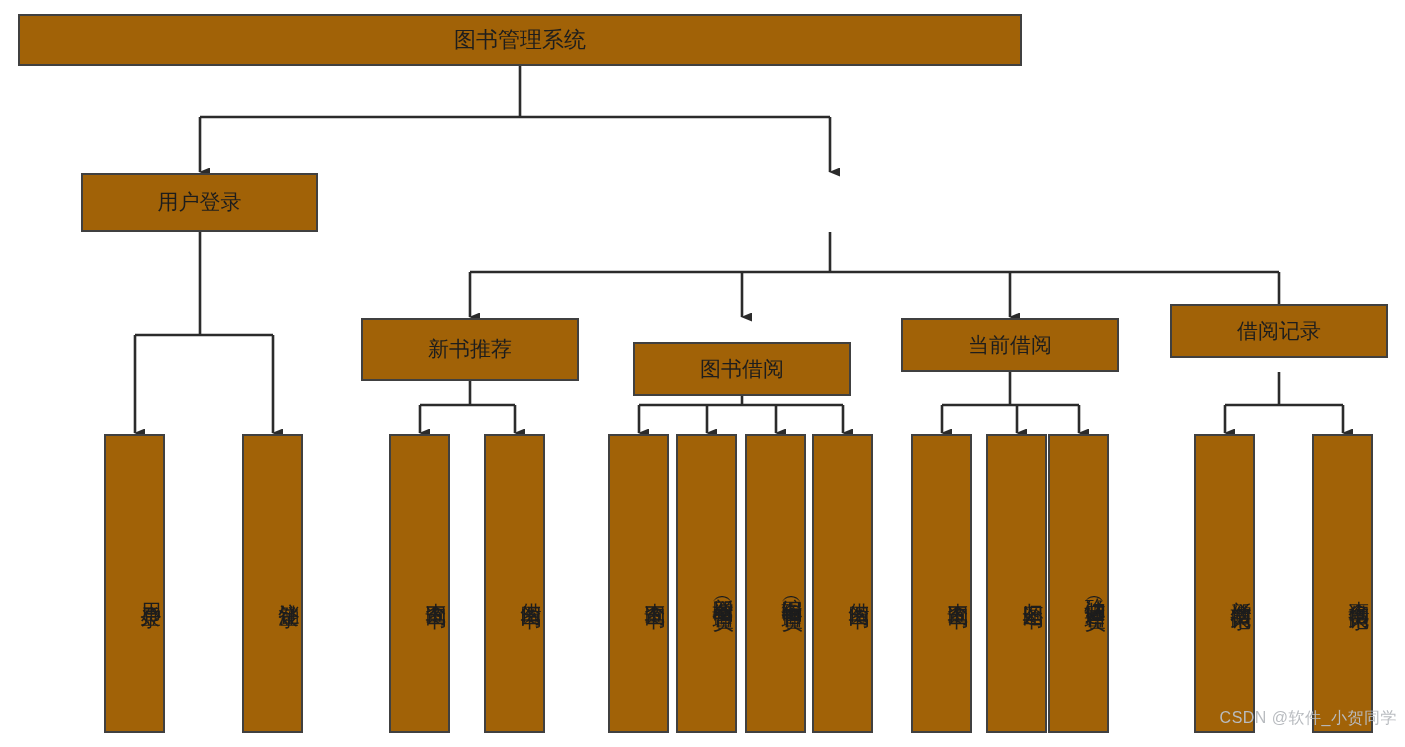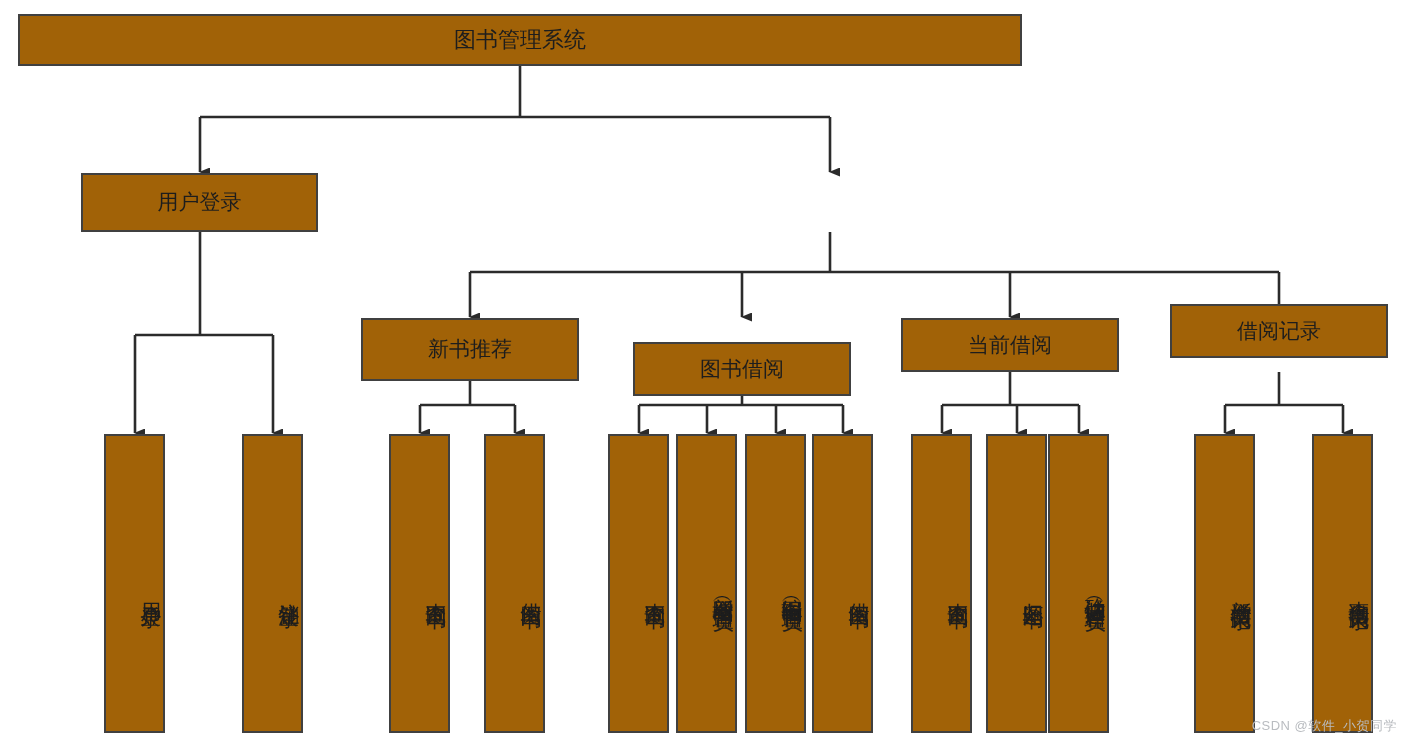--- a/index.html
+++ b/index.html
@@ -52,22 +52,22 @@
     justify-content: center;
   }
   .node.v .vlabel {
     writing-mode: vertical-rl;
     text-orientation: upright;
     white-space: nowrap;
   }
   .watermark {
     position: absolute;
     right: 8px;
-    bottom: 12px;
-    font-size: 13px;
+    bottom: 18px;
+    font-size: 16px;
     color: #b9bcc0;
     letter-spacing: 0.5px;
     white-space: nowrap;
     margin-top: 40px;
   }
 </style>
 </head>
 <body>
 
 <div id="canvas">

